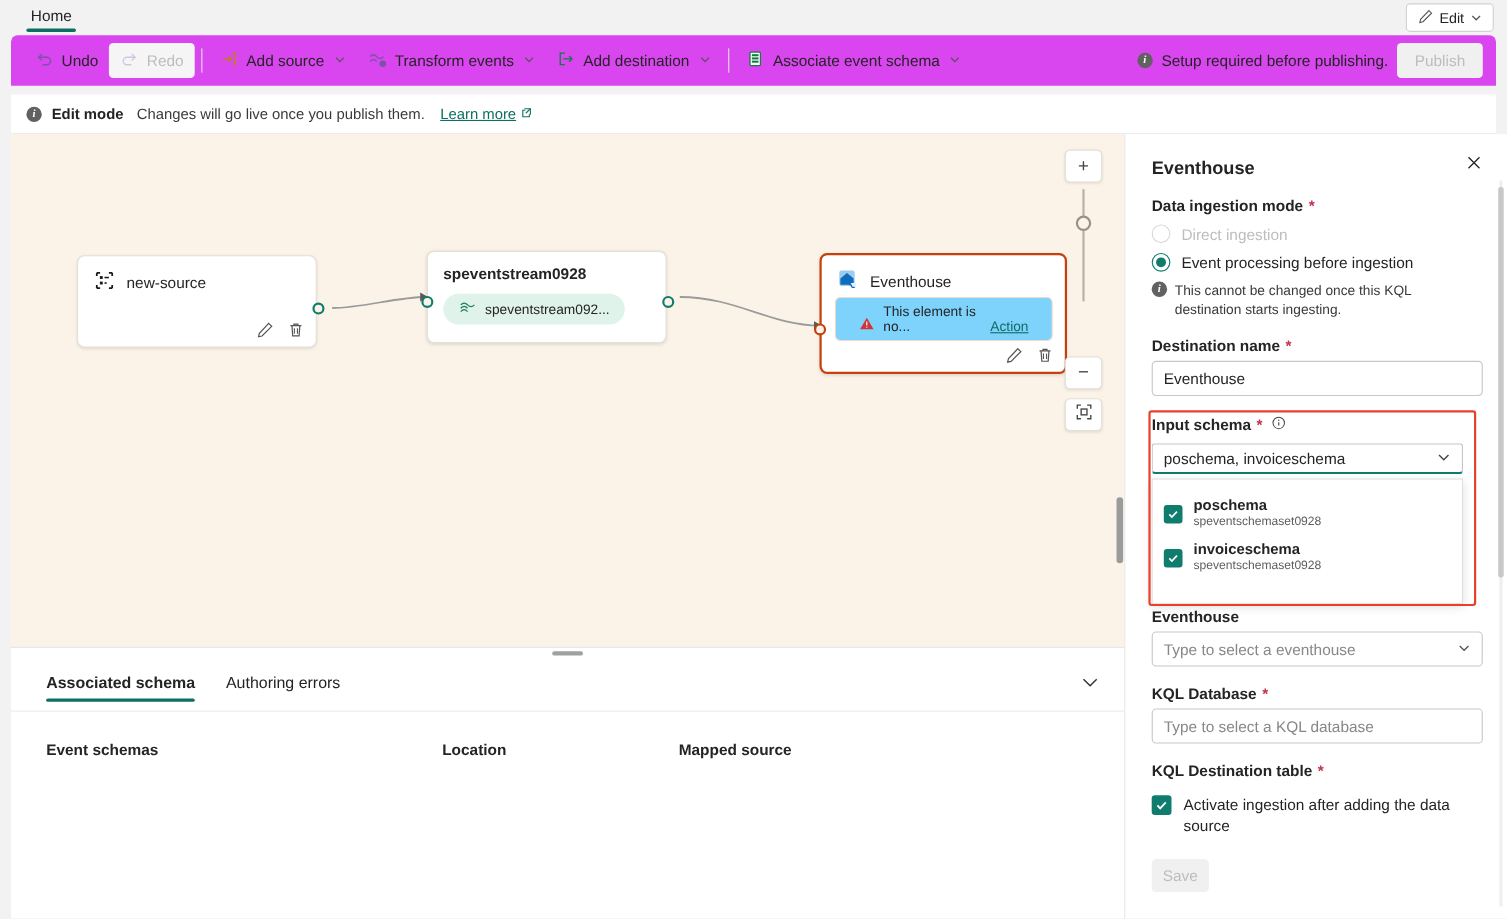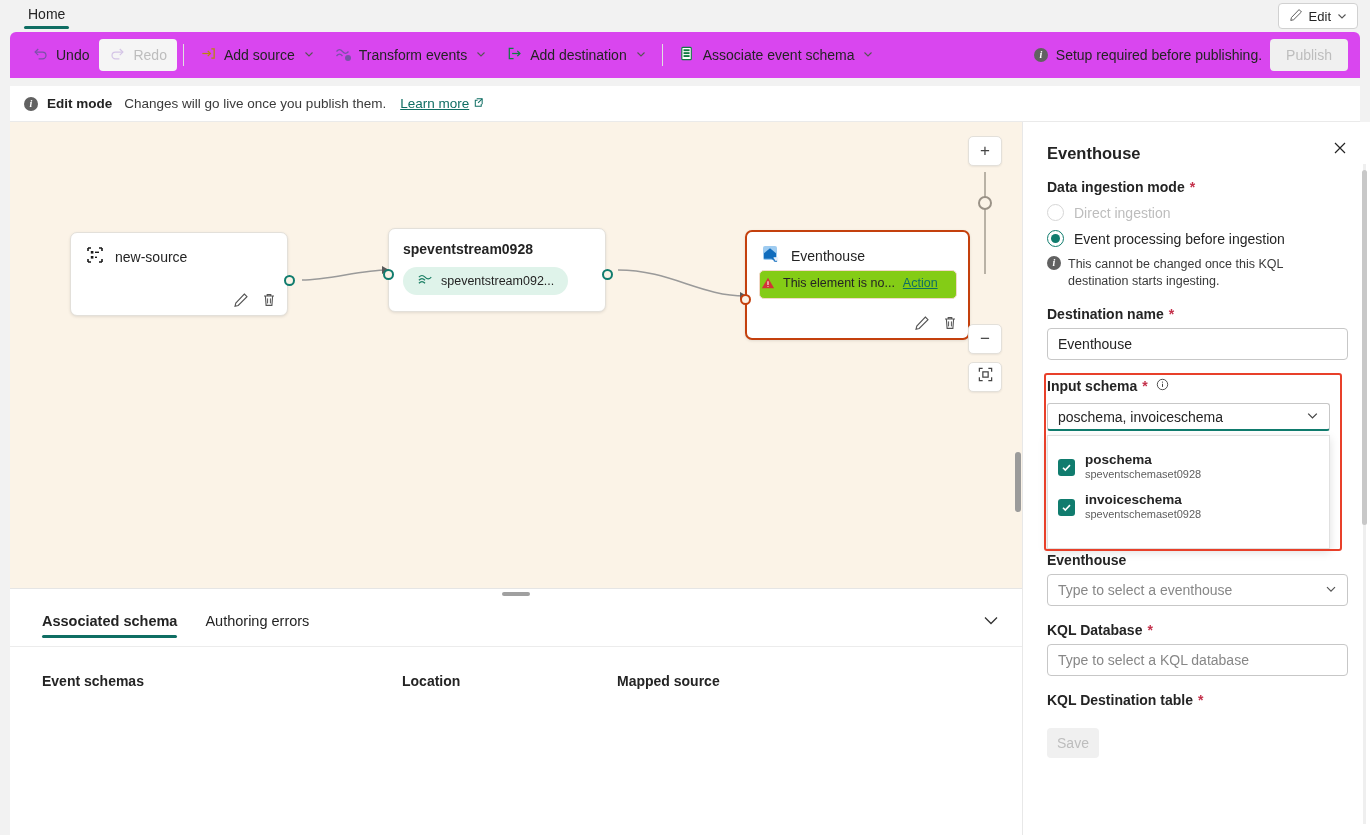--- a/index.html
+++ b/index.html
@@ -113,23 +113,23 @@
 
   .port {
     position: absolute; width: 11px; height: 11px;
     border-radius: 50%; background: #fbf3e7;
     border: 2px solid #107c6e;
   }
   .port.orange { border-color: #c4400d; }
 
   .errbox {
     position: absolute;
-    display: flex; align-items: flex-start; gap: 8px;
-    background: #84cc16; border: 1px solid #f2d9c9; border-radius: 5px;
-    padding: 5px 1px; font-size: 12.5px; color: #242424;
+    display: flex; align-items: flex-end; gap: 8px;
+    background: #7dd3fc; border: 1px solid #f2d9c9; border-radius: 5px;
+    padding: 5px 21px; font-size: 12.5px; color: #242424;
   }
   .errbox a { color: #0f6e63; text-decoration: underline; cursor: pointer; }
 
   .pill {
     position: absolute;
     display: flex; align-items: center; gap: 9px;
     background: #dff3ea; border-radius: 14px;
     padding: 5px 14px; font-size: 12.5px; color: #242424;
   }
 
@@ -648,20 +648,28 @@
   </div>
   <div class="input ph">
     <span>Type to select a KQL database</span>
   </div>
 
   <div class="fld-label">
     <span>KQL Destination table</span>
     <span class="req">*</span>
   </div>
 
+  <div class="chk-row">
+    <span class="cbx cbx-lg">
+      <svg width="12" height="12" viewBox="0 0 12 12">
+          <path d="M2.2 6.2 4.7 8.8 9.8 3.4" fill="none" stroke="#fff" stroke-width="1.7"></path>
+        </svg>
+    </span>
+    <span>Activate ingestion after adding the data source</span>
+  </div>
 
   <div class="save-btn">
     <span>Save</span>
   </div>
 
   <div class="side-scroll-track"></div>
   <div class="side-scroll"></div>
 </div>
 
 <div class="combo">

